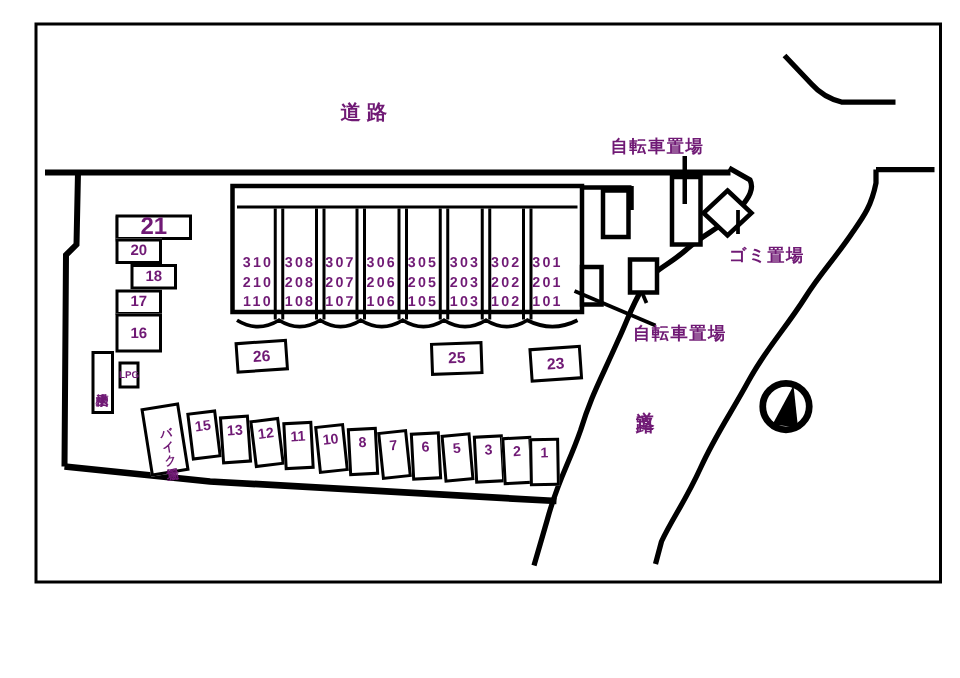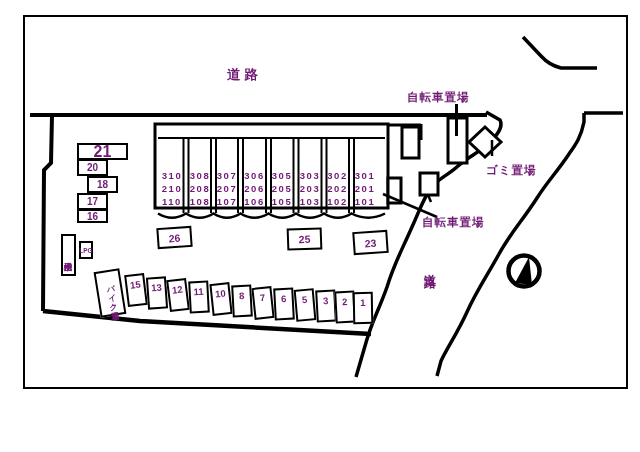--- a/index.html
+++ b/index.html
@@ -124,21 +124,21 @@
     <span>301</span>
     <span>201</span>
     <span>101</span>
   </div>
 
   <div class="boxed" style="left:77px;top:144px;width:31px;height:17px;font-size:10px;">22</div>
   <div class="boxed" style="left:77px;top:143px;width:51px;height:17px;font-size:16px;">21</div>
   <div class="boxed" style="left:77px;top:159px;width:31px;height:17px;font-size:10px;">20</div>
   <div class="boxed" style="left:87px;top:176px;width:31px;height:17px;font-size:10px;">18</div>
   <div class="boxed" style="left:77px;top:193px;width:31px;height:17px;font-size:10px;">17</div>
-  <div class="boxed" style="left:77px;top:209px;width:31px;height:14px;font-size:10px;">16</div>
+  <div class="boxed" style="left:77px;top:209px;width:31px;height:26px;font-size:10px;">16</div>
 
   <div class="boxed" style="left:157px;top:227px;width:35px;height:21px;font-size:10.5px;transform:rotate(-4deg);">26</div>
   <div class="boxed" style="left:287px;top:228px;width:35px;height:22px;font-size:10.5px;transform:rotate(-2deg);">25</div>
   <div class="boxed" style="left:353px;top:231px;width:35px;height:23px;font-size:10.5px;transform:rotate(-4deg);">23</div>
 
   <div class="boxed vtext" style="left:61px;top:234px;width:15px;height:42px;font-size:8.5px;">受水槽</div>
   <div class="boxed" style="left:79px;top:241px;width:14px;height:18px;font-size:6.5px;">LPG</div>
   <div class="boxed vtext" style="left:97px;top:270px;width:26px;height:46px;font-size:8px;transform:rotate(-9deg);">バイク置場</div>
 
   <div class="boxed stall" style="left:126px;top:274px;transform:rotate(-7deg);">15</div>

